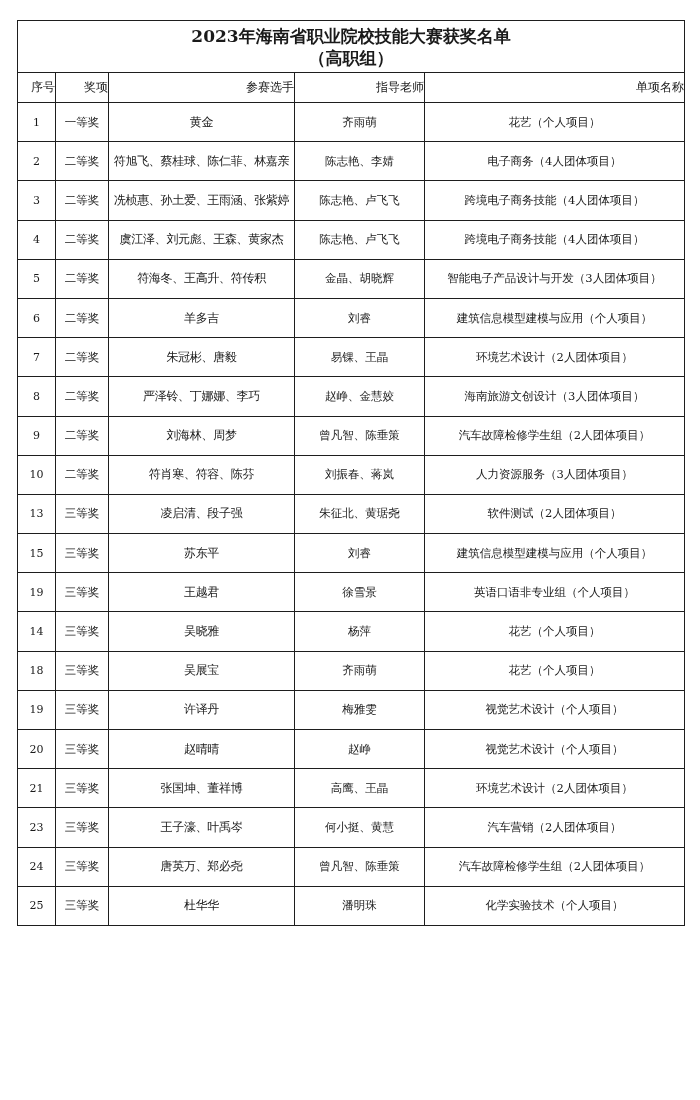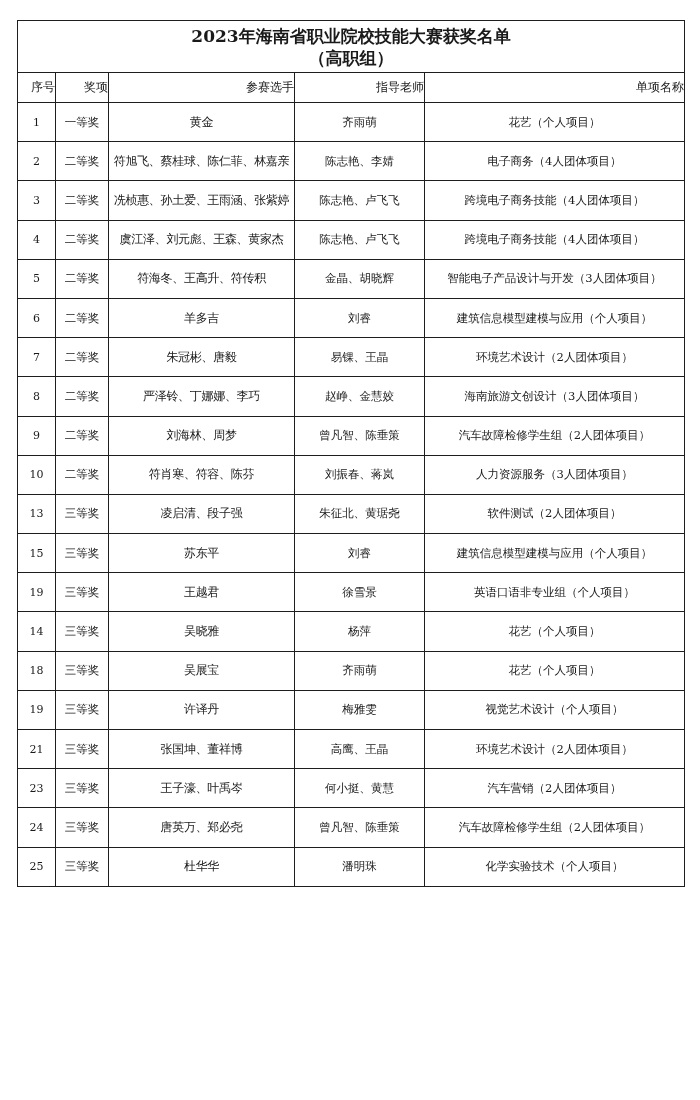--- a/index.html
+++ b/index.html
@@ -152,20 +152,27 @@
           <td class="c">花艺（个人项目）</td>
         </tr>
         <tr>
           <td class="c num">19</td>
           <td class="c">三等奖</td>
           <td class="c names">许译丹</td>
           <td class="c">梅雅雯</td>
           <td class="c">视觉艺术设计（个人项目）</td>
         </tr>
         <tr>
+          <td class="c num">20</td>
+          <td class="c">三等奖</td>
+          <td class="c names">赵晴晴</td>
+          <td class="c">赵峥</td>
+          <td class="c">视觉艺术设计（个人项目）</td>
+        </tr>
+        <tr>
           <td class="c num">21</td>
           <td class="c">三等奖</td>
           <td class="c names">张国坤、董祥博</td>
           <td class="c">高鹰、王晶</td>
           <td class="c">环境艺术设计（2人团体项目）</td>
         </tr>
         <tr>
           <td class="c num">23</td>
           <td class="c">三等奖</td>
           <td class="c names">王子濠、叶禹岑</td>

